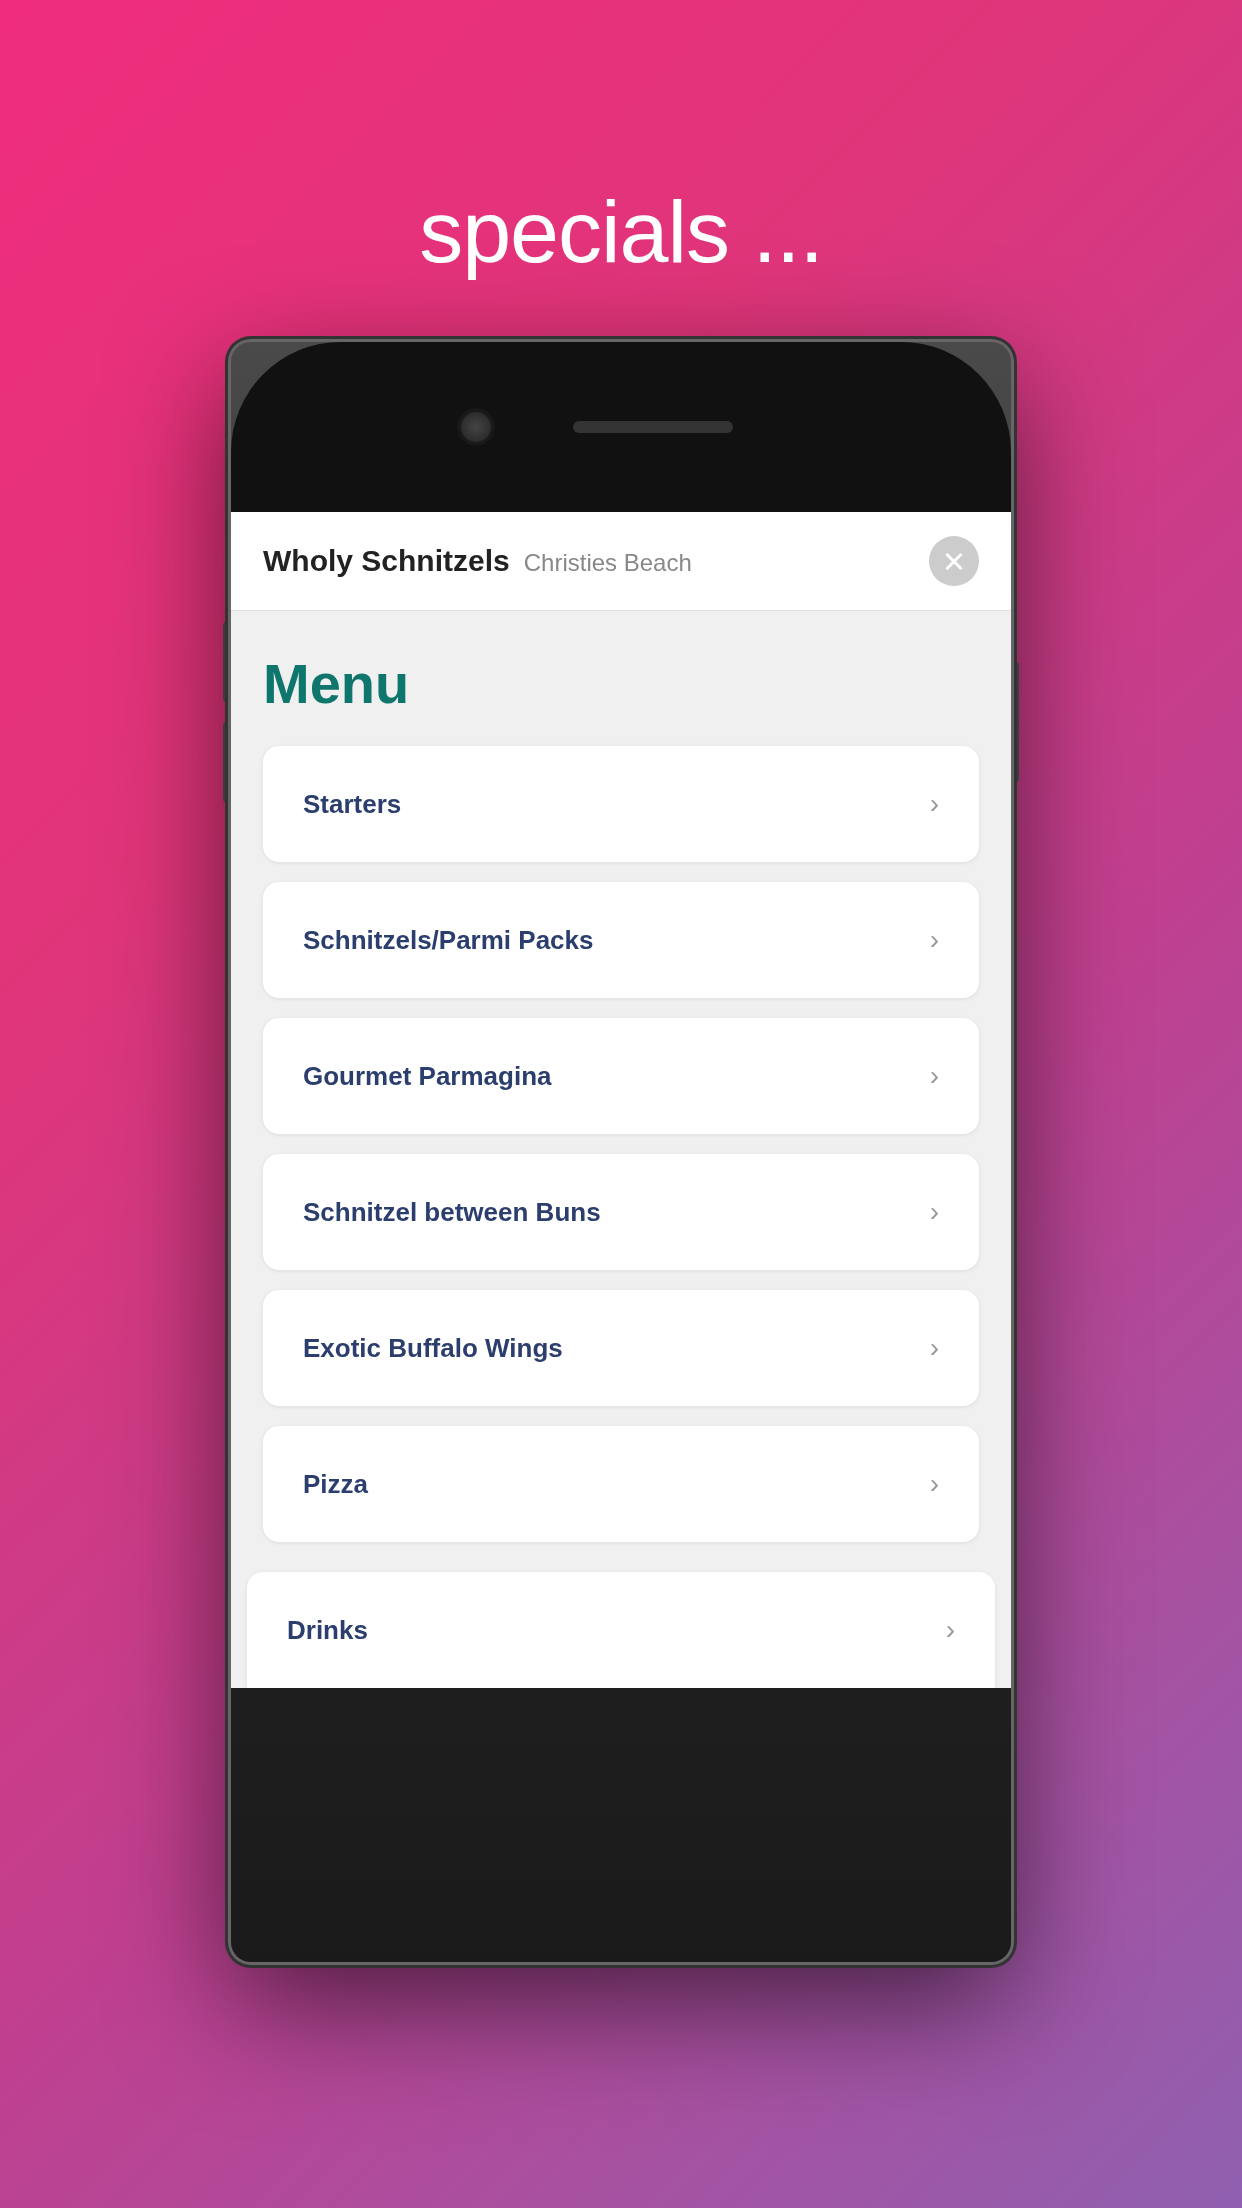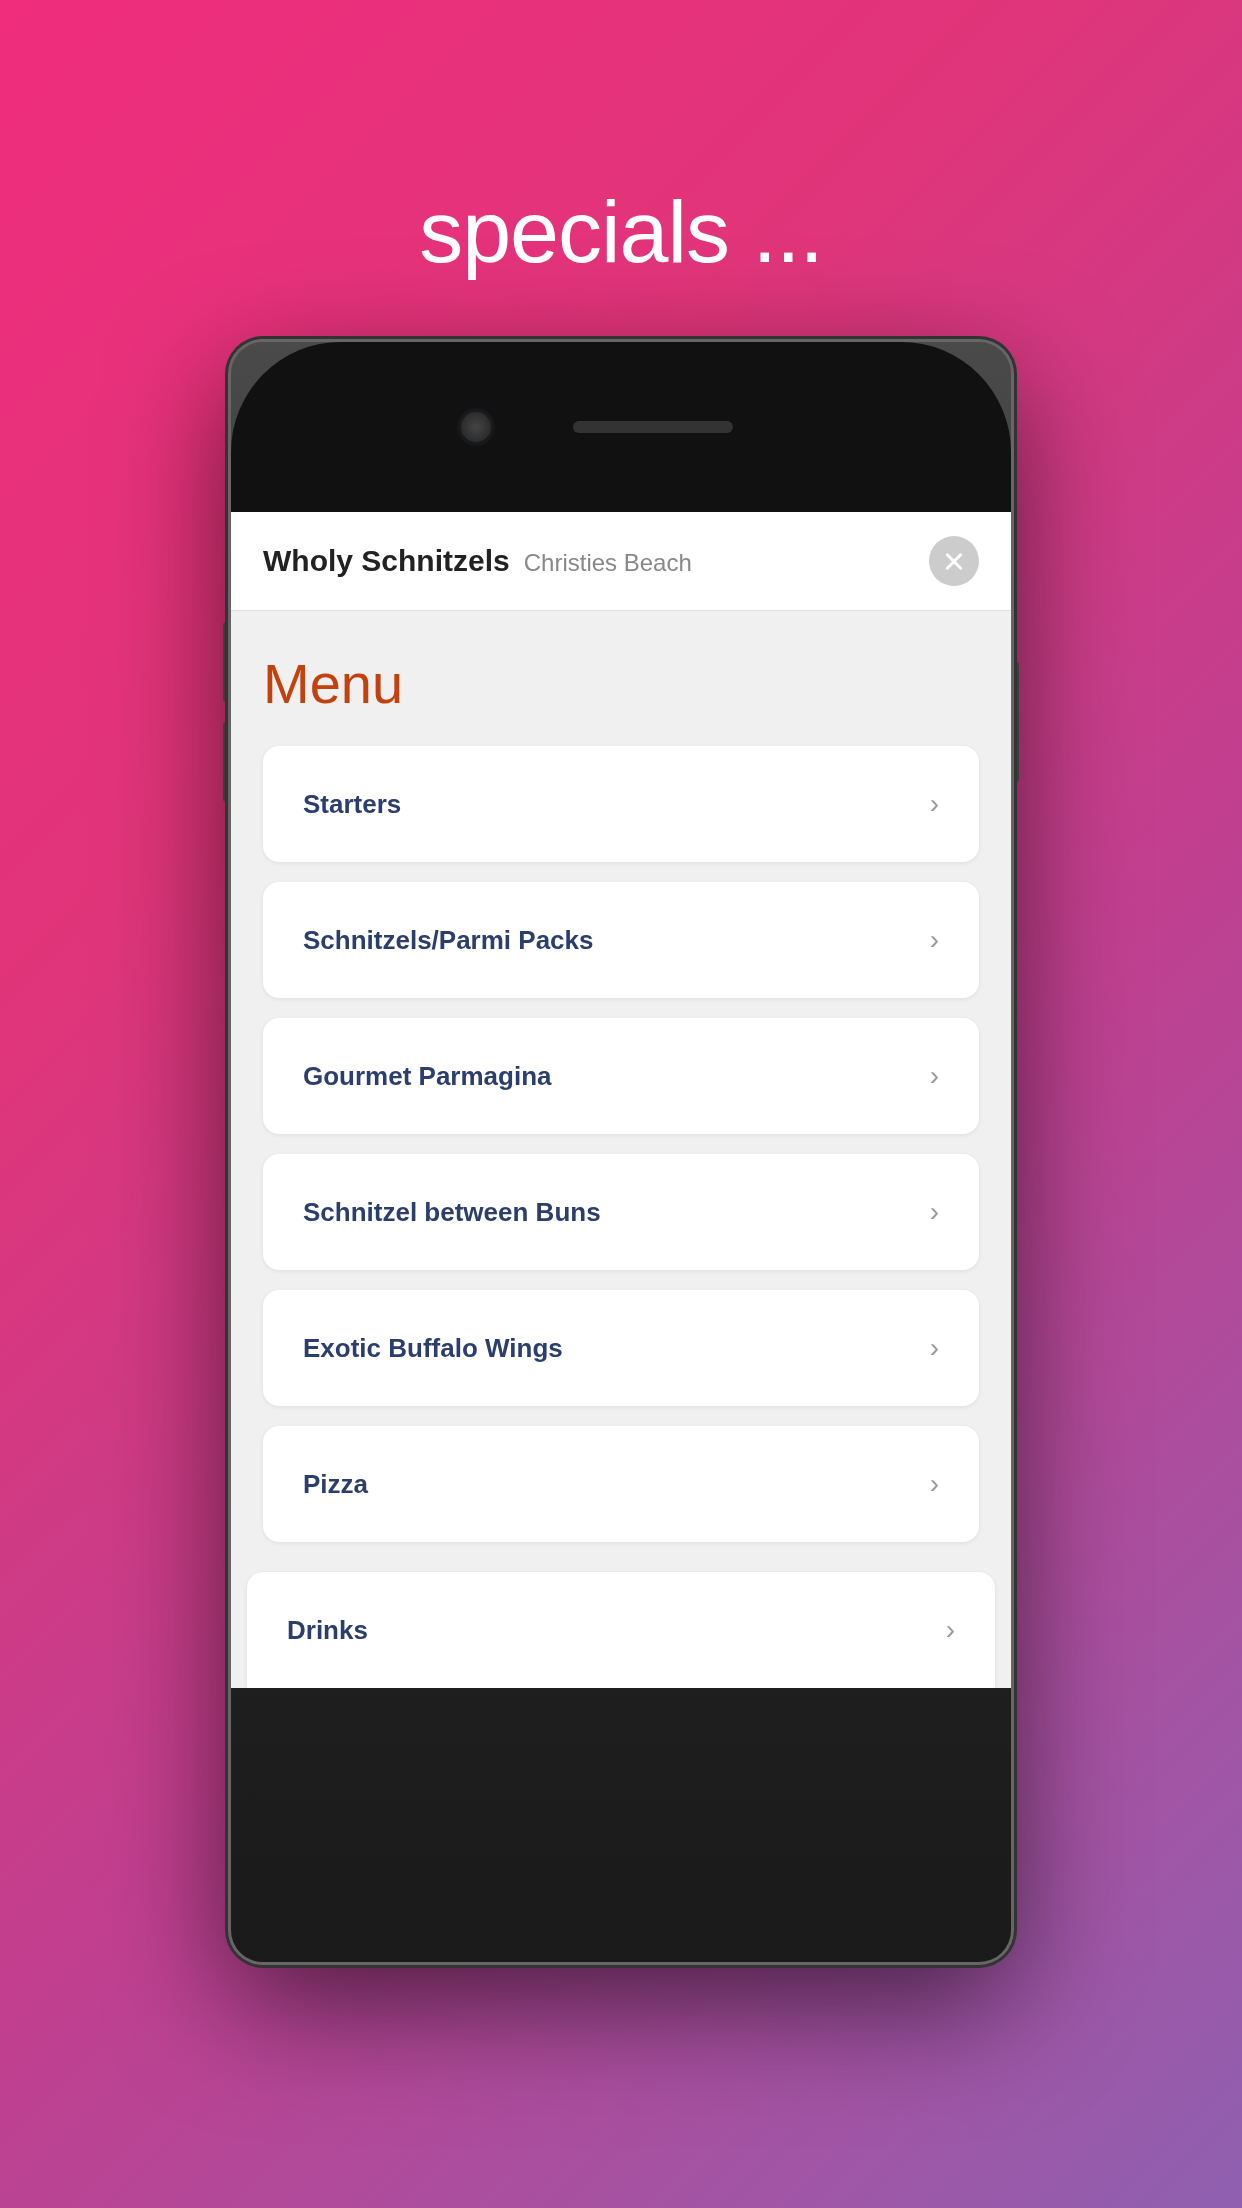--- a/index.html
+++ b/index.html
@@ -38,21 +38,21 @@
     }
 
     
     .phone-shell {
       position: absolute;
       top: 0;
       left: 0;
       width: 780px;
       height: 1620px;
       background: linear-gradient(180deg, #4a4a4a 0%, #2a2a2a 40%, #1a1a1a 100%);
-      border-radius: 32px;
+      border-radius: 20px;
       box-shadow:
         0 0 0 3px #666,
         0 0 0 6px #333,
         0 40px 120px rgba(0,0,0,0.6);
       overflow: hidden;
     }
 
     
     .phone-top-bar {
       width: 100%;
@@ -179,22 +179,22 @@
     .close-button::before { transform: rotate(45deg); }
     .close-button::after { transform: rotate(-45deg); }
 
     
     .menu-section {
       padding: 40px 32px 20px;
     }
 
     .menu-title {
       font-size: 56px;
-      font-weight: 400;
-      color: #c2410c;
+      font-weight: 700;
+      color: #0f766e;
     }
 
     
     .menu-list {
       padding: 10px 32px;
       display: flex;
       flex-direction: column;
       gap: 20px;
     }
 

